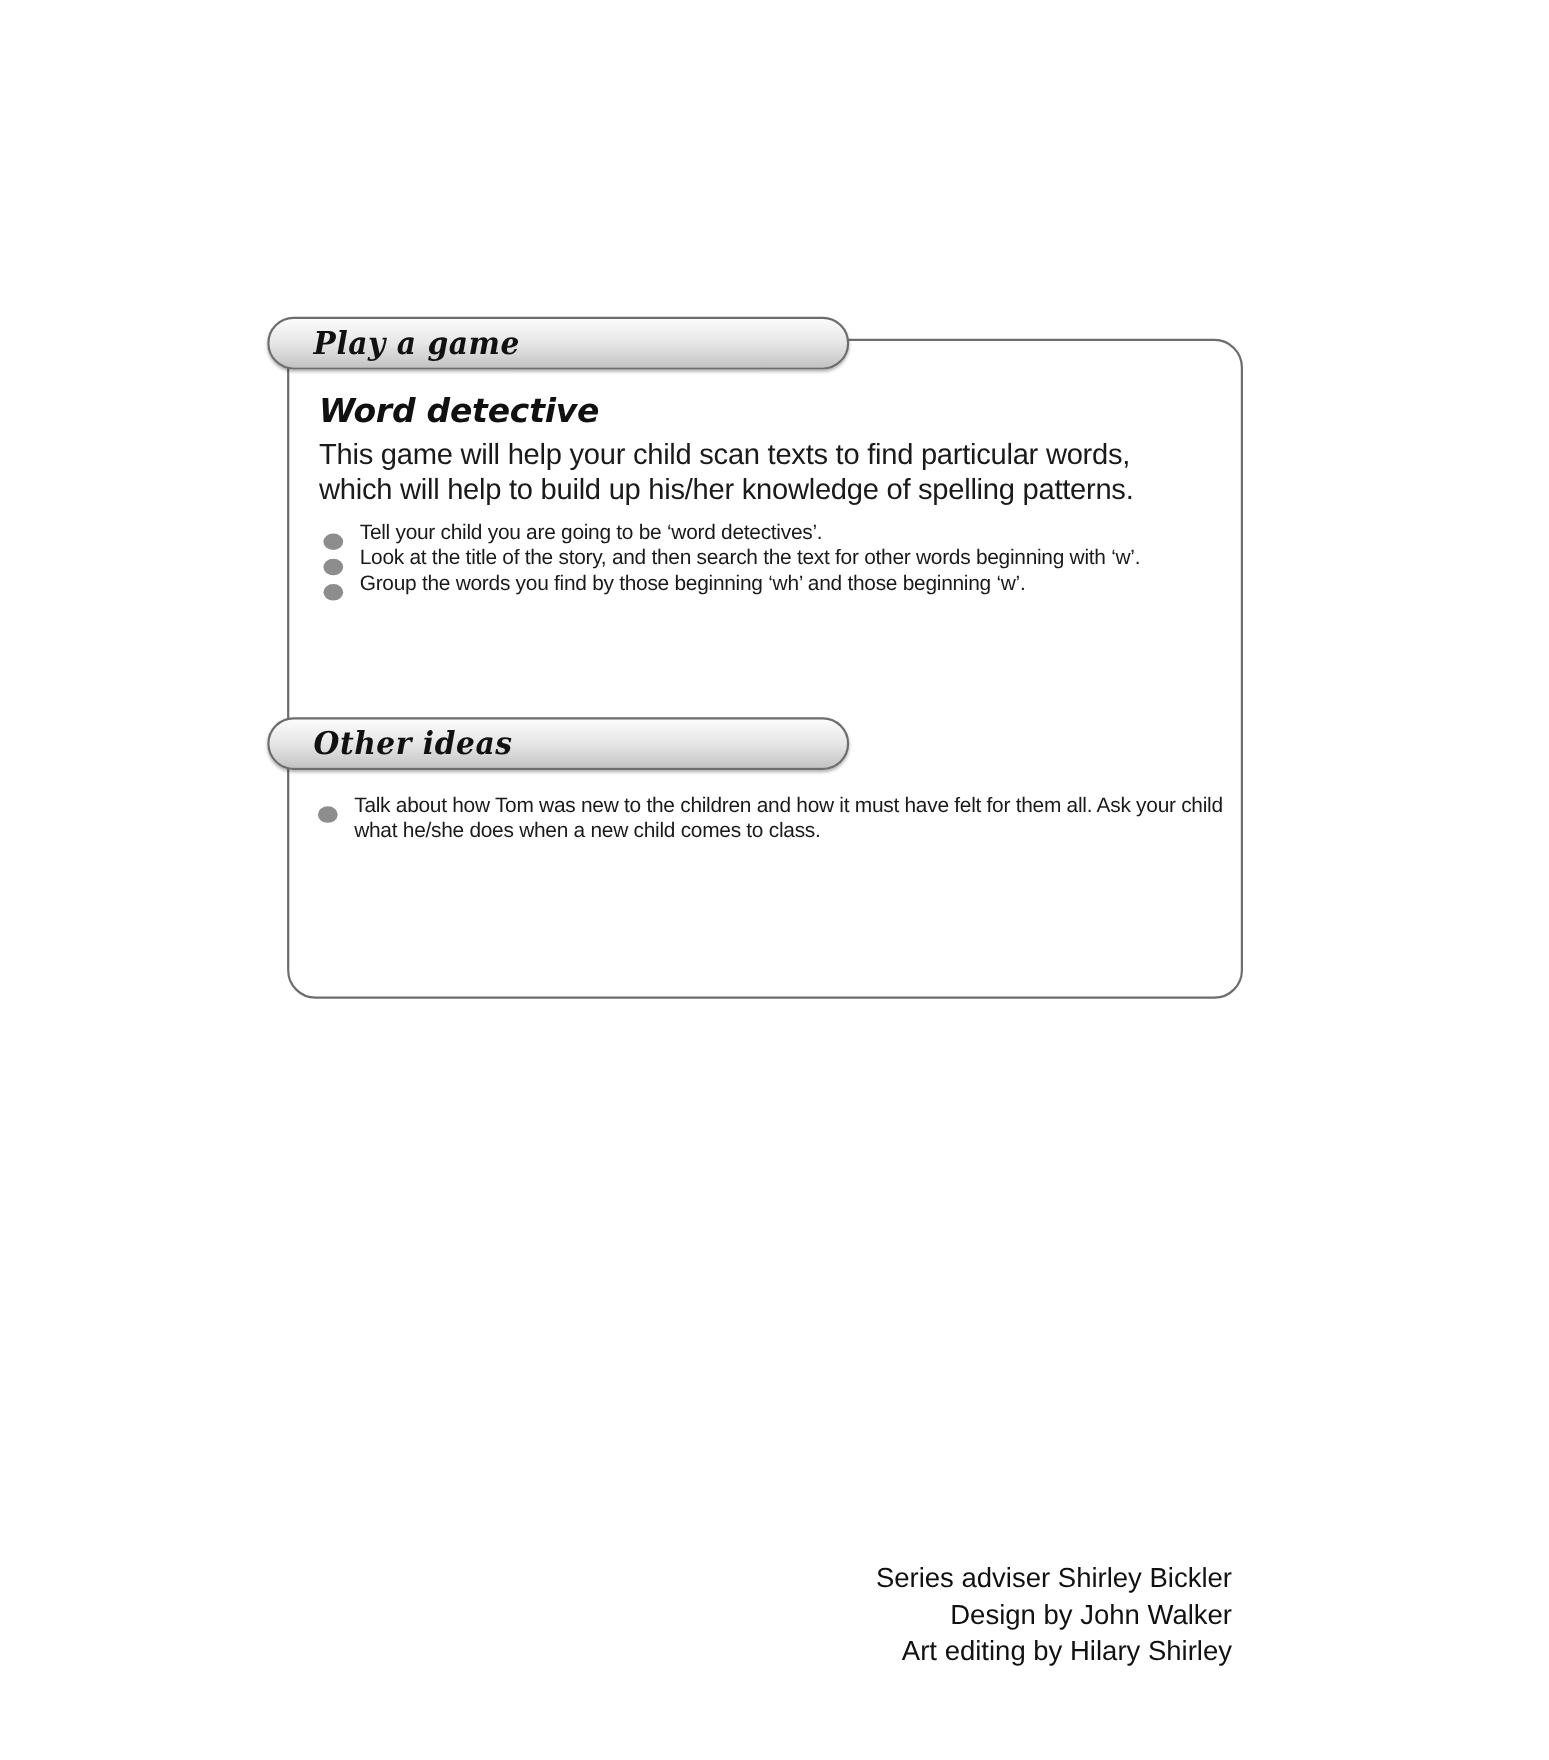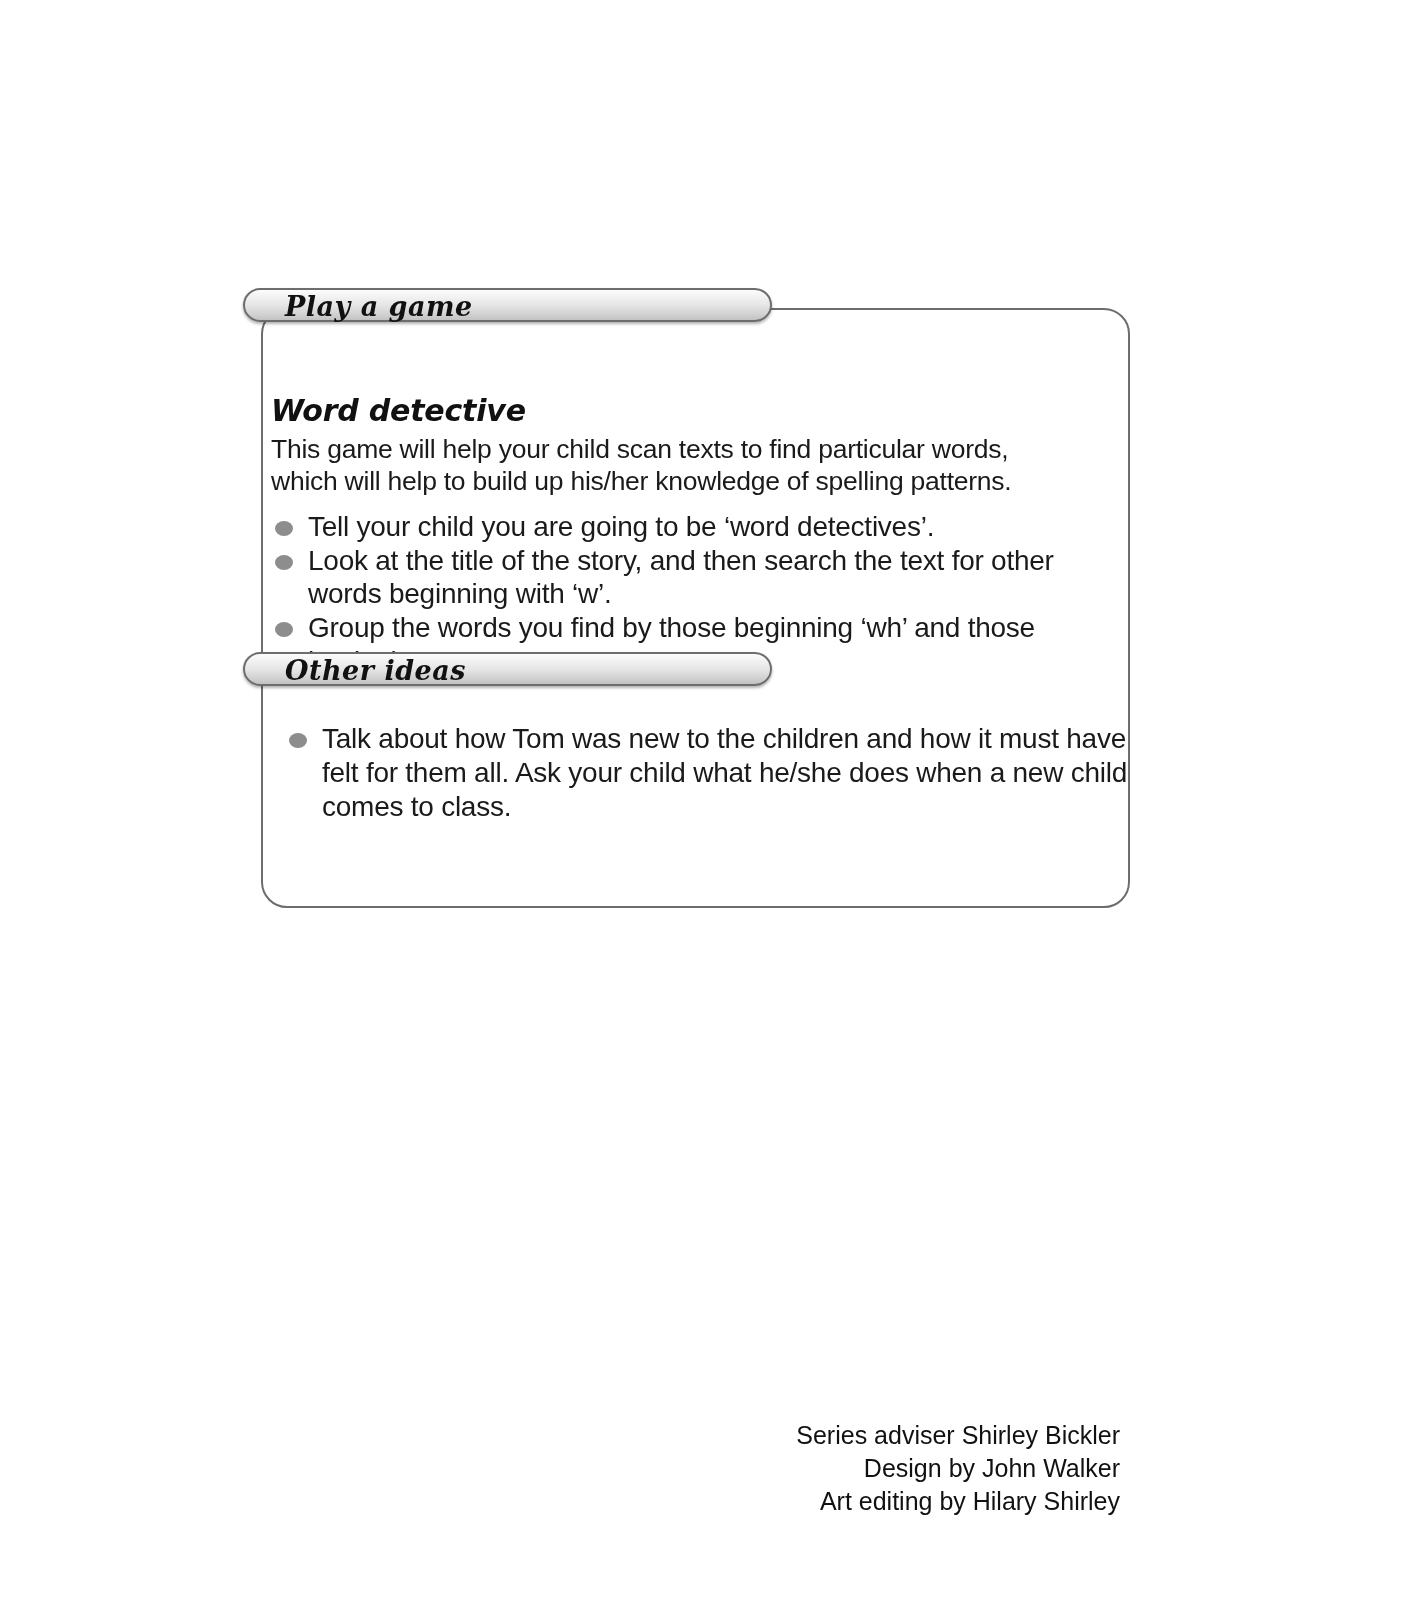--- a/index.html
+++ b/index.html
@@ -36,21 +36,21 @@
     top: 300px;
     width: 500px;
     height: 16px;
     background: #ffffff;
   }
 
   
   .tab {
     position: absolute;
     box-sizing: border-box;
-    height: 34px;
+    height: 48px;
     border: 2px solid #6d6d6d;
     border-radius: 24px;
     background: linear-gradient(to bottom,
                 #fcfcfc 0%,
                 #f4f4f4 18%,
                 #e6e6e6 50%,
                 #d2d2d2 80%,
                 #c2c2c2 100%);
     box-shadow: 0 2px 3px rgba(0,0,0,0.30);
     display: flex;
@@ -67,24 +67,23 @@
     font-size: 27px;
     letter-spacing: 0.5px;
     color: #111111;
     white-space: nowrap;
     transform: scaleY(1.06);
   }
 
   
   .content {
     position: absolute;
-    left: 8px;
+    left: 27px;
     top: 48px;
     width: 835px;
-    margin-top: 36px;
   }
 
   .subhead {
     font-family: "DejaVu Sans", sans-serif;
     font-weight: bold;
     font-style: italic;
     font-size: 30px;
     line-height: 1.12;
     letter-spacing: -0.2px;
     margin: 0 0 5px 0;
@@ -101,21 +100,21 @@
   }
 
   ul.bullets {
     list-style: none;
     margin: 0;
     padding: 0;
   }
   ul.bullets li {
     position: relative;
     padding-left: 37px;
-    font-size: 28px;
+    font-size: 19px;
     line-height: 1.21;
     letter-spacing: -0.25px;
     margin-bottom: 0;
     color: #1a1a1a;
   }
   ul.bullets li .dot {
     position: absolute;
     left: 4px;
     top: 11px;
     width: 18px;

